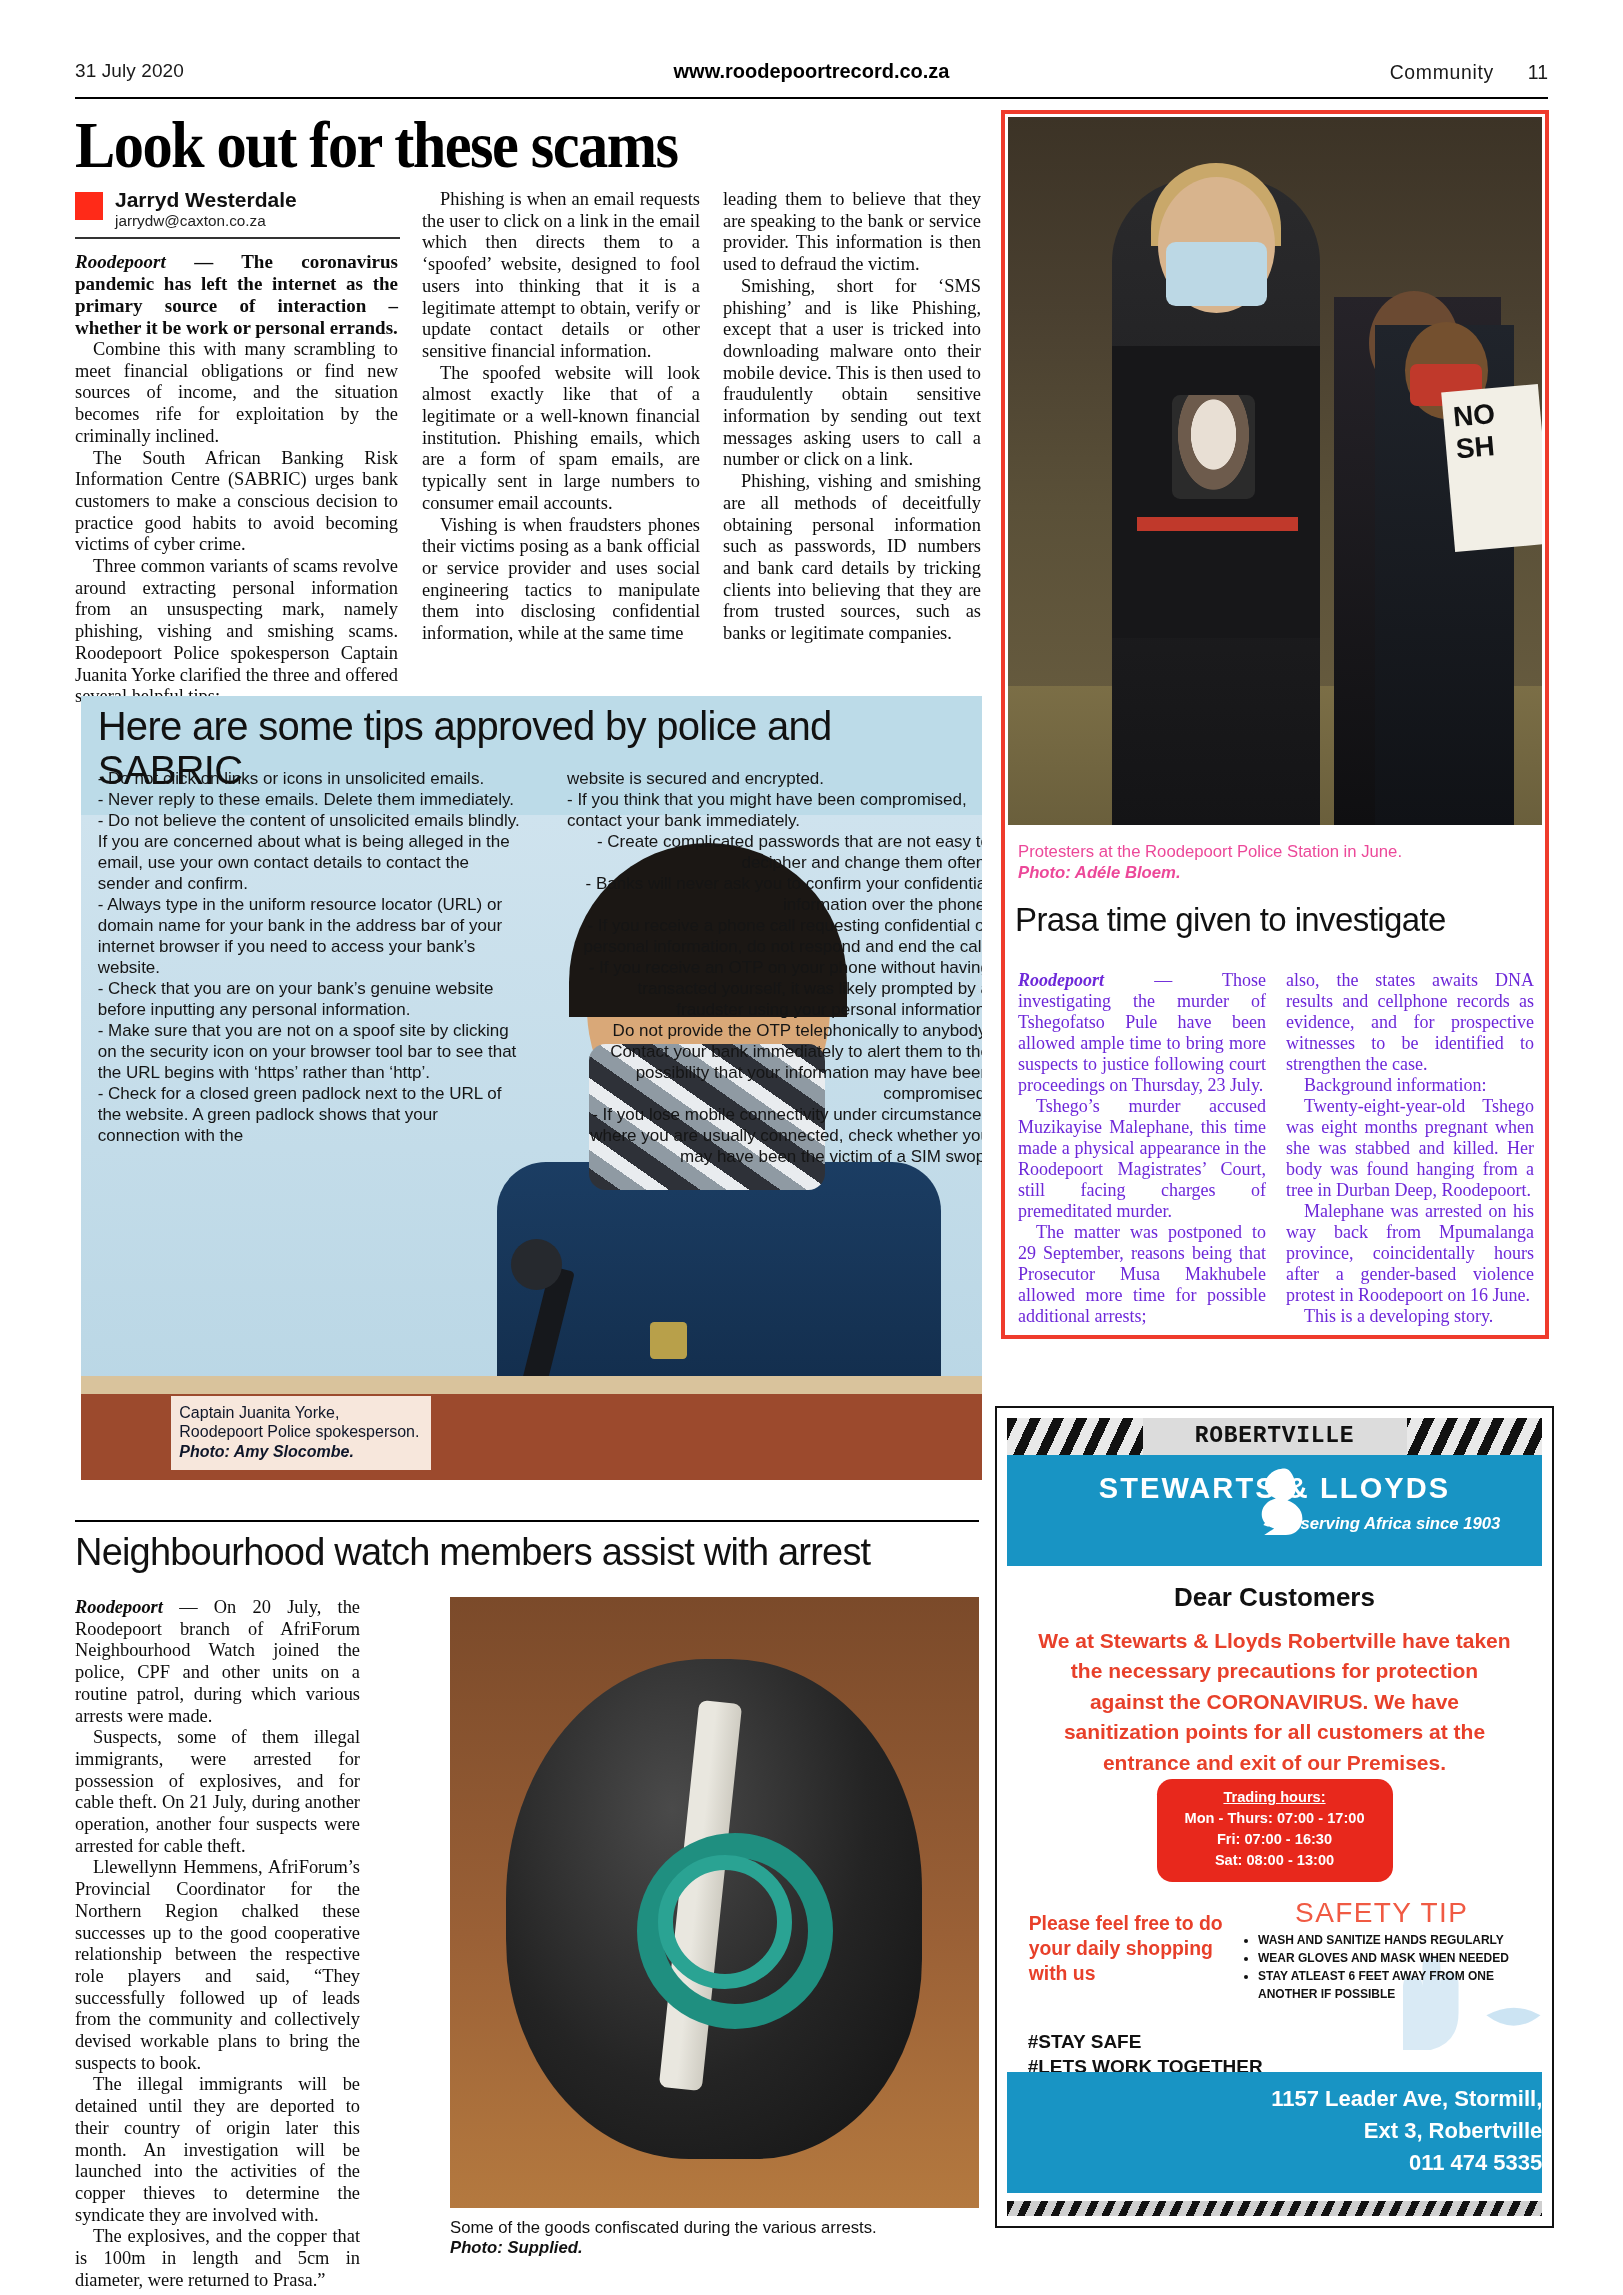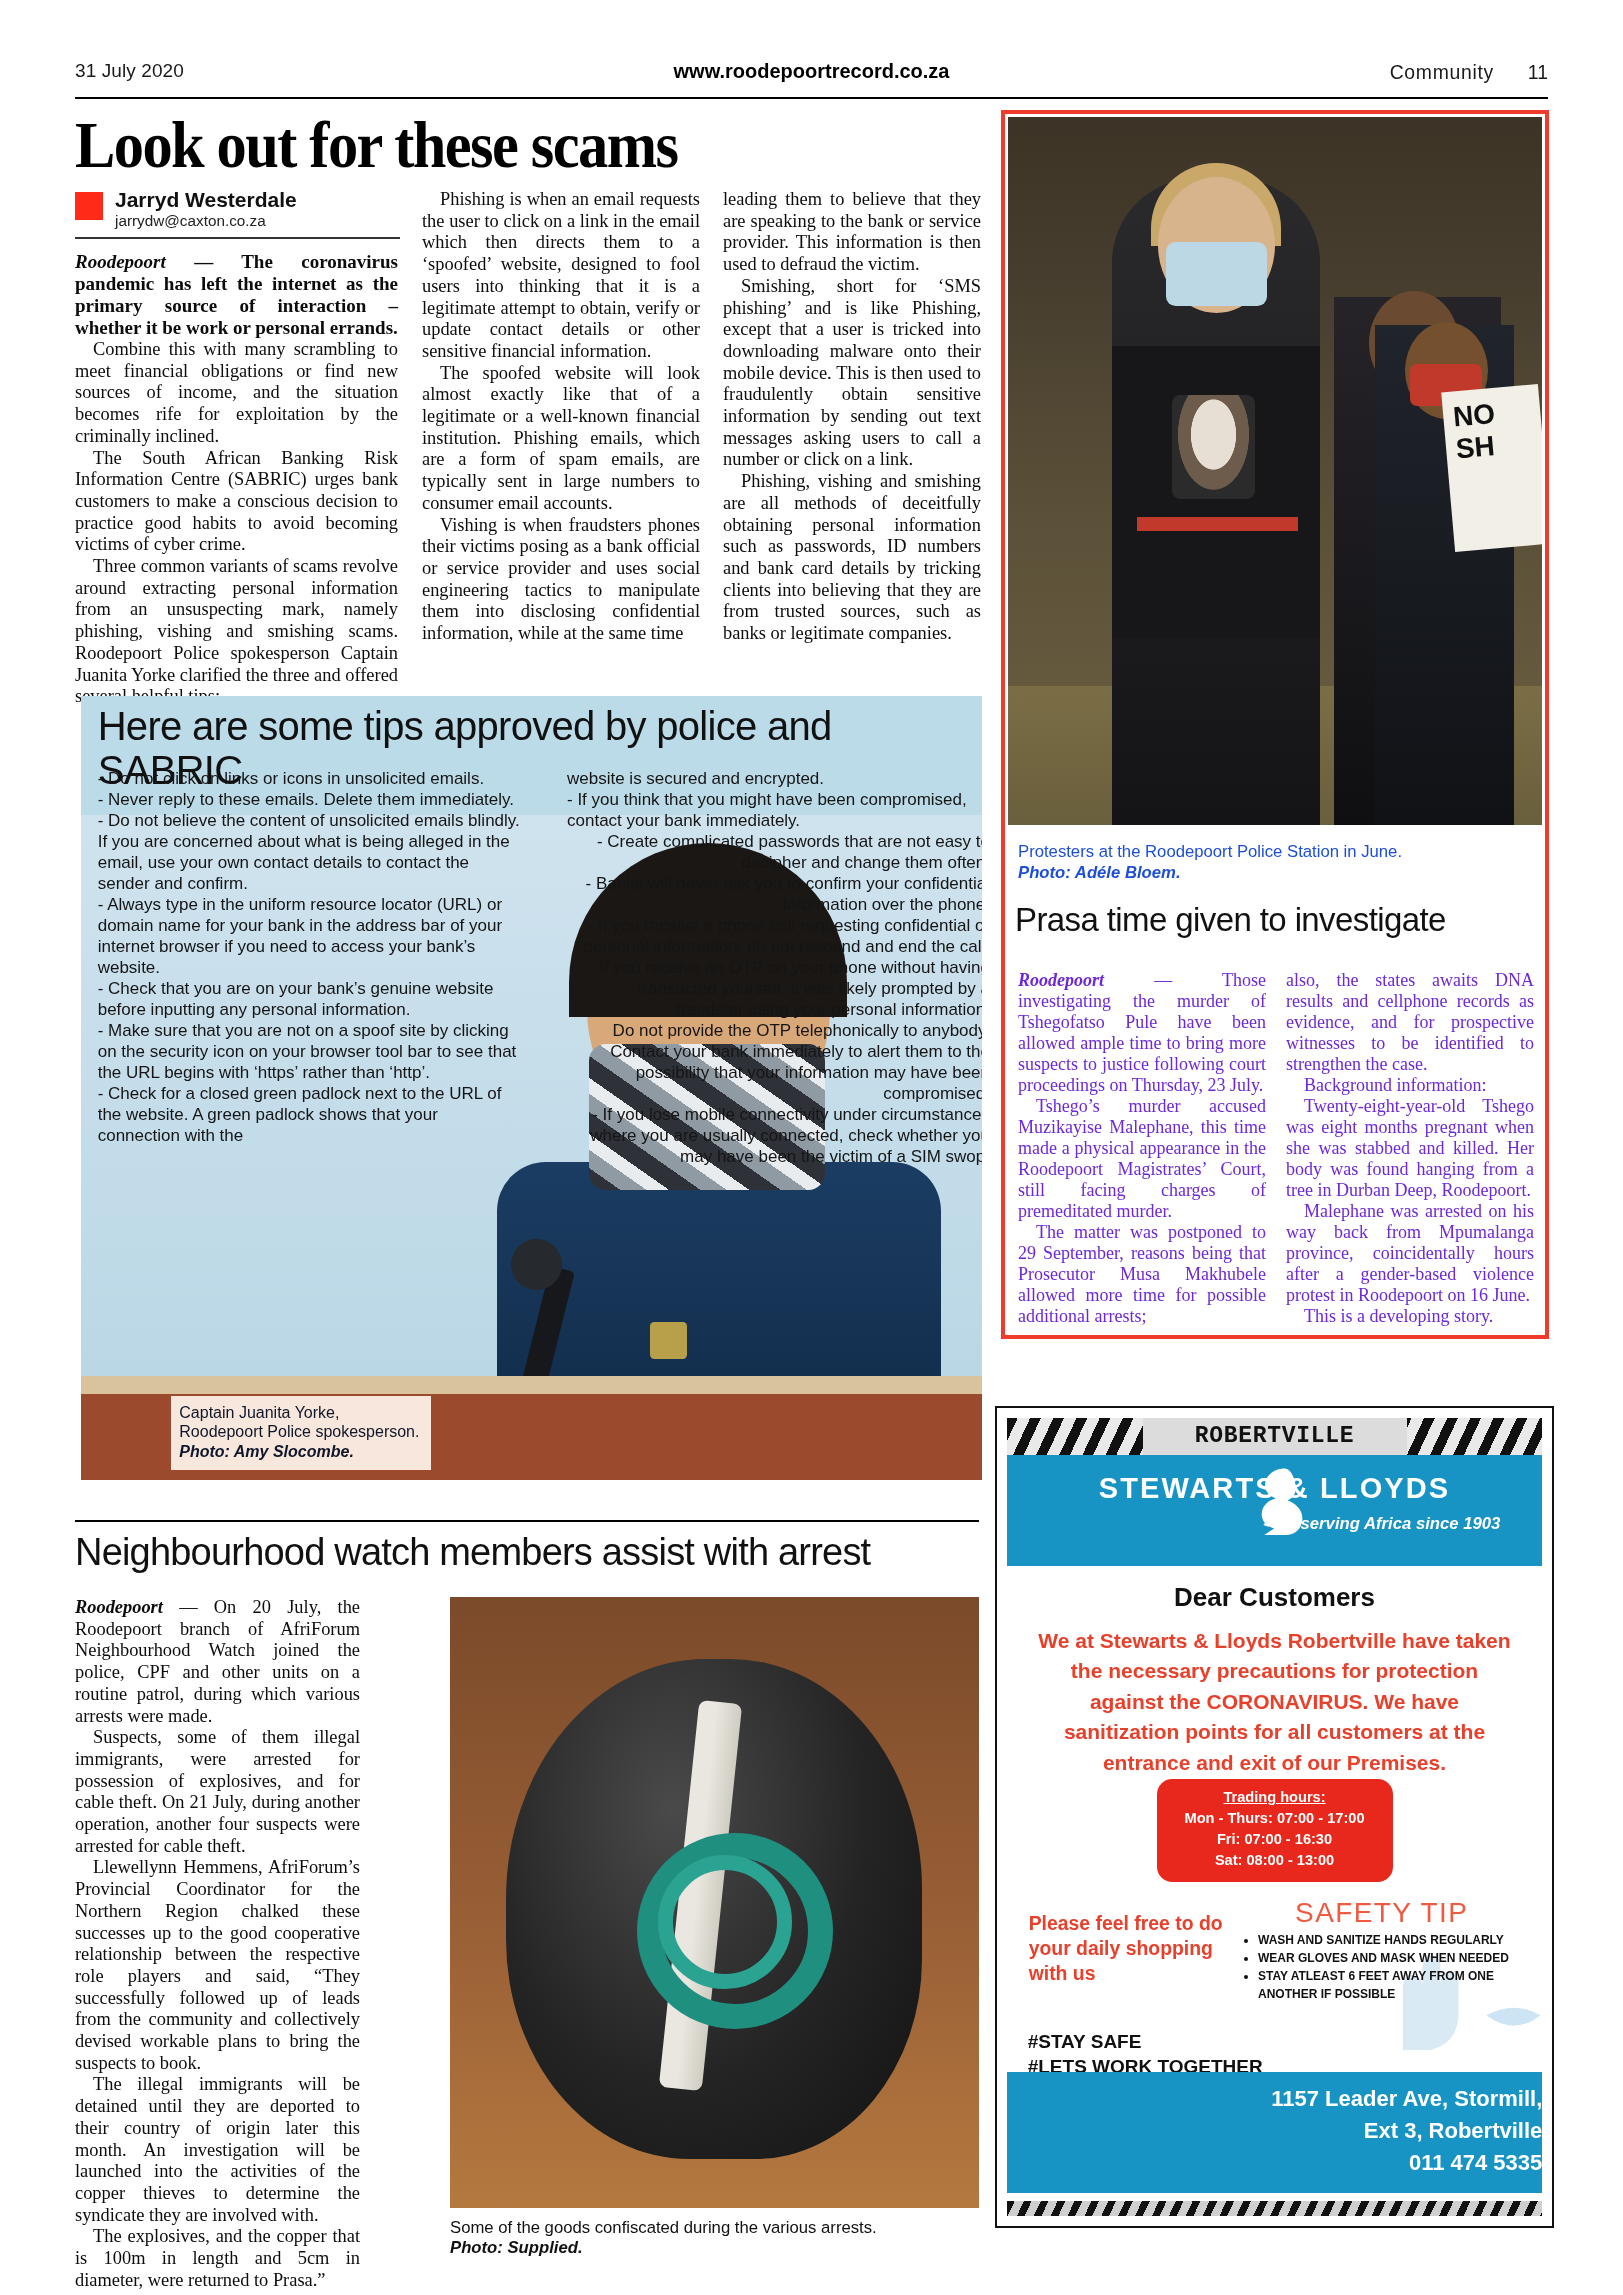--- a/index.html
+++ b/index.html
@@ -64,21 +64,21 @@
   .tips-caption{position:absolute;left:90px;top:700px;width:243px;
                 background:#f7e7dc;padding:7px 8.3px 8.3px 8.3px;
                 font-family:"Liberation Sans",sans-serif;font-size:16px;line-height:19.4px;color:#0f172a;}
   .tips-caption .credit{font-weight:bold;font-style:italic;}
 
   
   .photo-frame{position:absolute;left:1001px;top:110px;width:548px;height:1229px;
                border:4.2px solid #ef3b2c;box-sizing:border-box;background:#fff;}
   .protest-photo{position:absolute;left:1008px;top:117px;width:534px;height:708px;overflow:hidden;}
   .protest-cap{position:absolute;left:1018px;top:841px;width:514px;
-               font-family:"Liberation Sans",sans-serif;font-size:16.7px;line-height:21px;color:#1d4ed8;}
+               font-family:"Liberation Sans",sans-serif;font-size:16.7px;line-height:21px;color:#ec4899;}
   .protest-cap .credit{font-weight:bold;font-style:italic;}
   .headline-invest{position:absolute;left:1015px;top:900px;width:528px;
                    font-family:"Liberation Sans",sans-serif;font-size:33px;line-height:39px;
                    color:#111;letter-spacing:-0.6px;}
   .ic{position:absolute;font-family:"Liberation Serif",serif;font-size:18px;
       line-height:21px;color:#6d28d9;text-align:justify;}
   .ic p{margin:0;text-indent:18px;}
   .ic p.lead{text-indent:0;}
   .ic p.lead .place{font-style:italic;font-weight:bold;}
   .ic1{left:1018px;top:970px;width:248px;}

